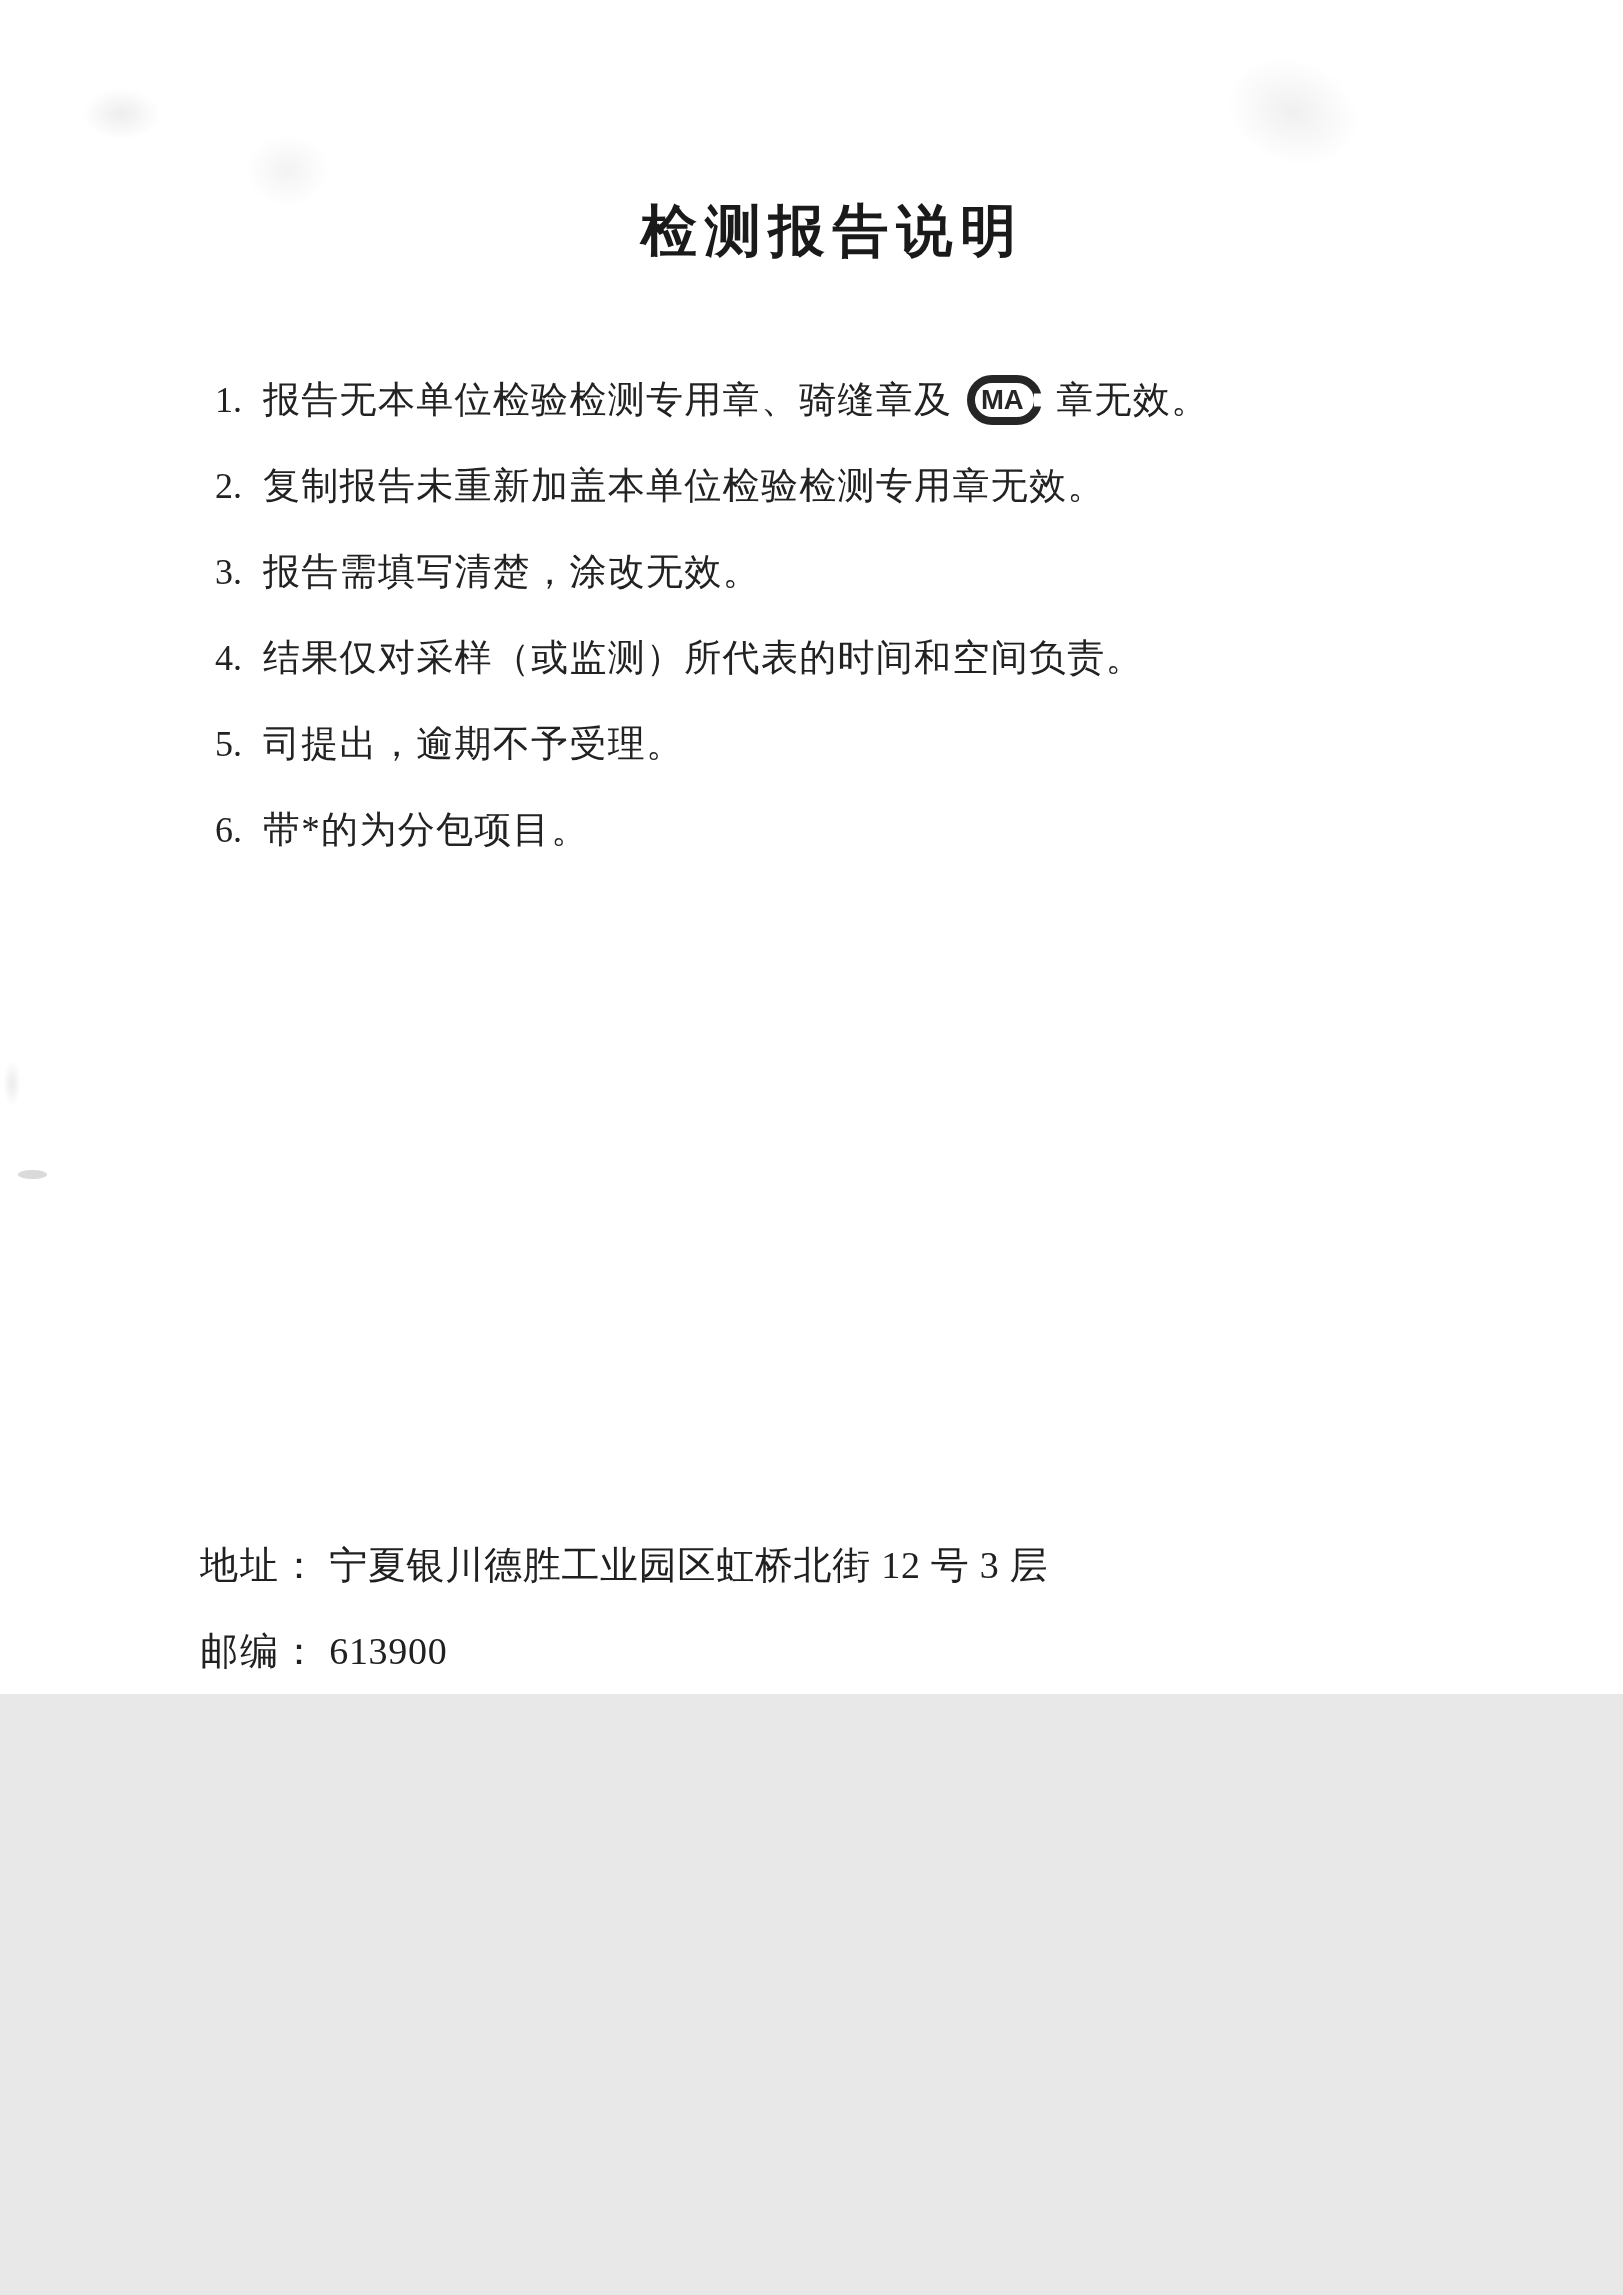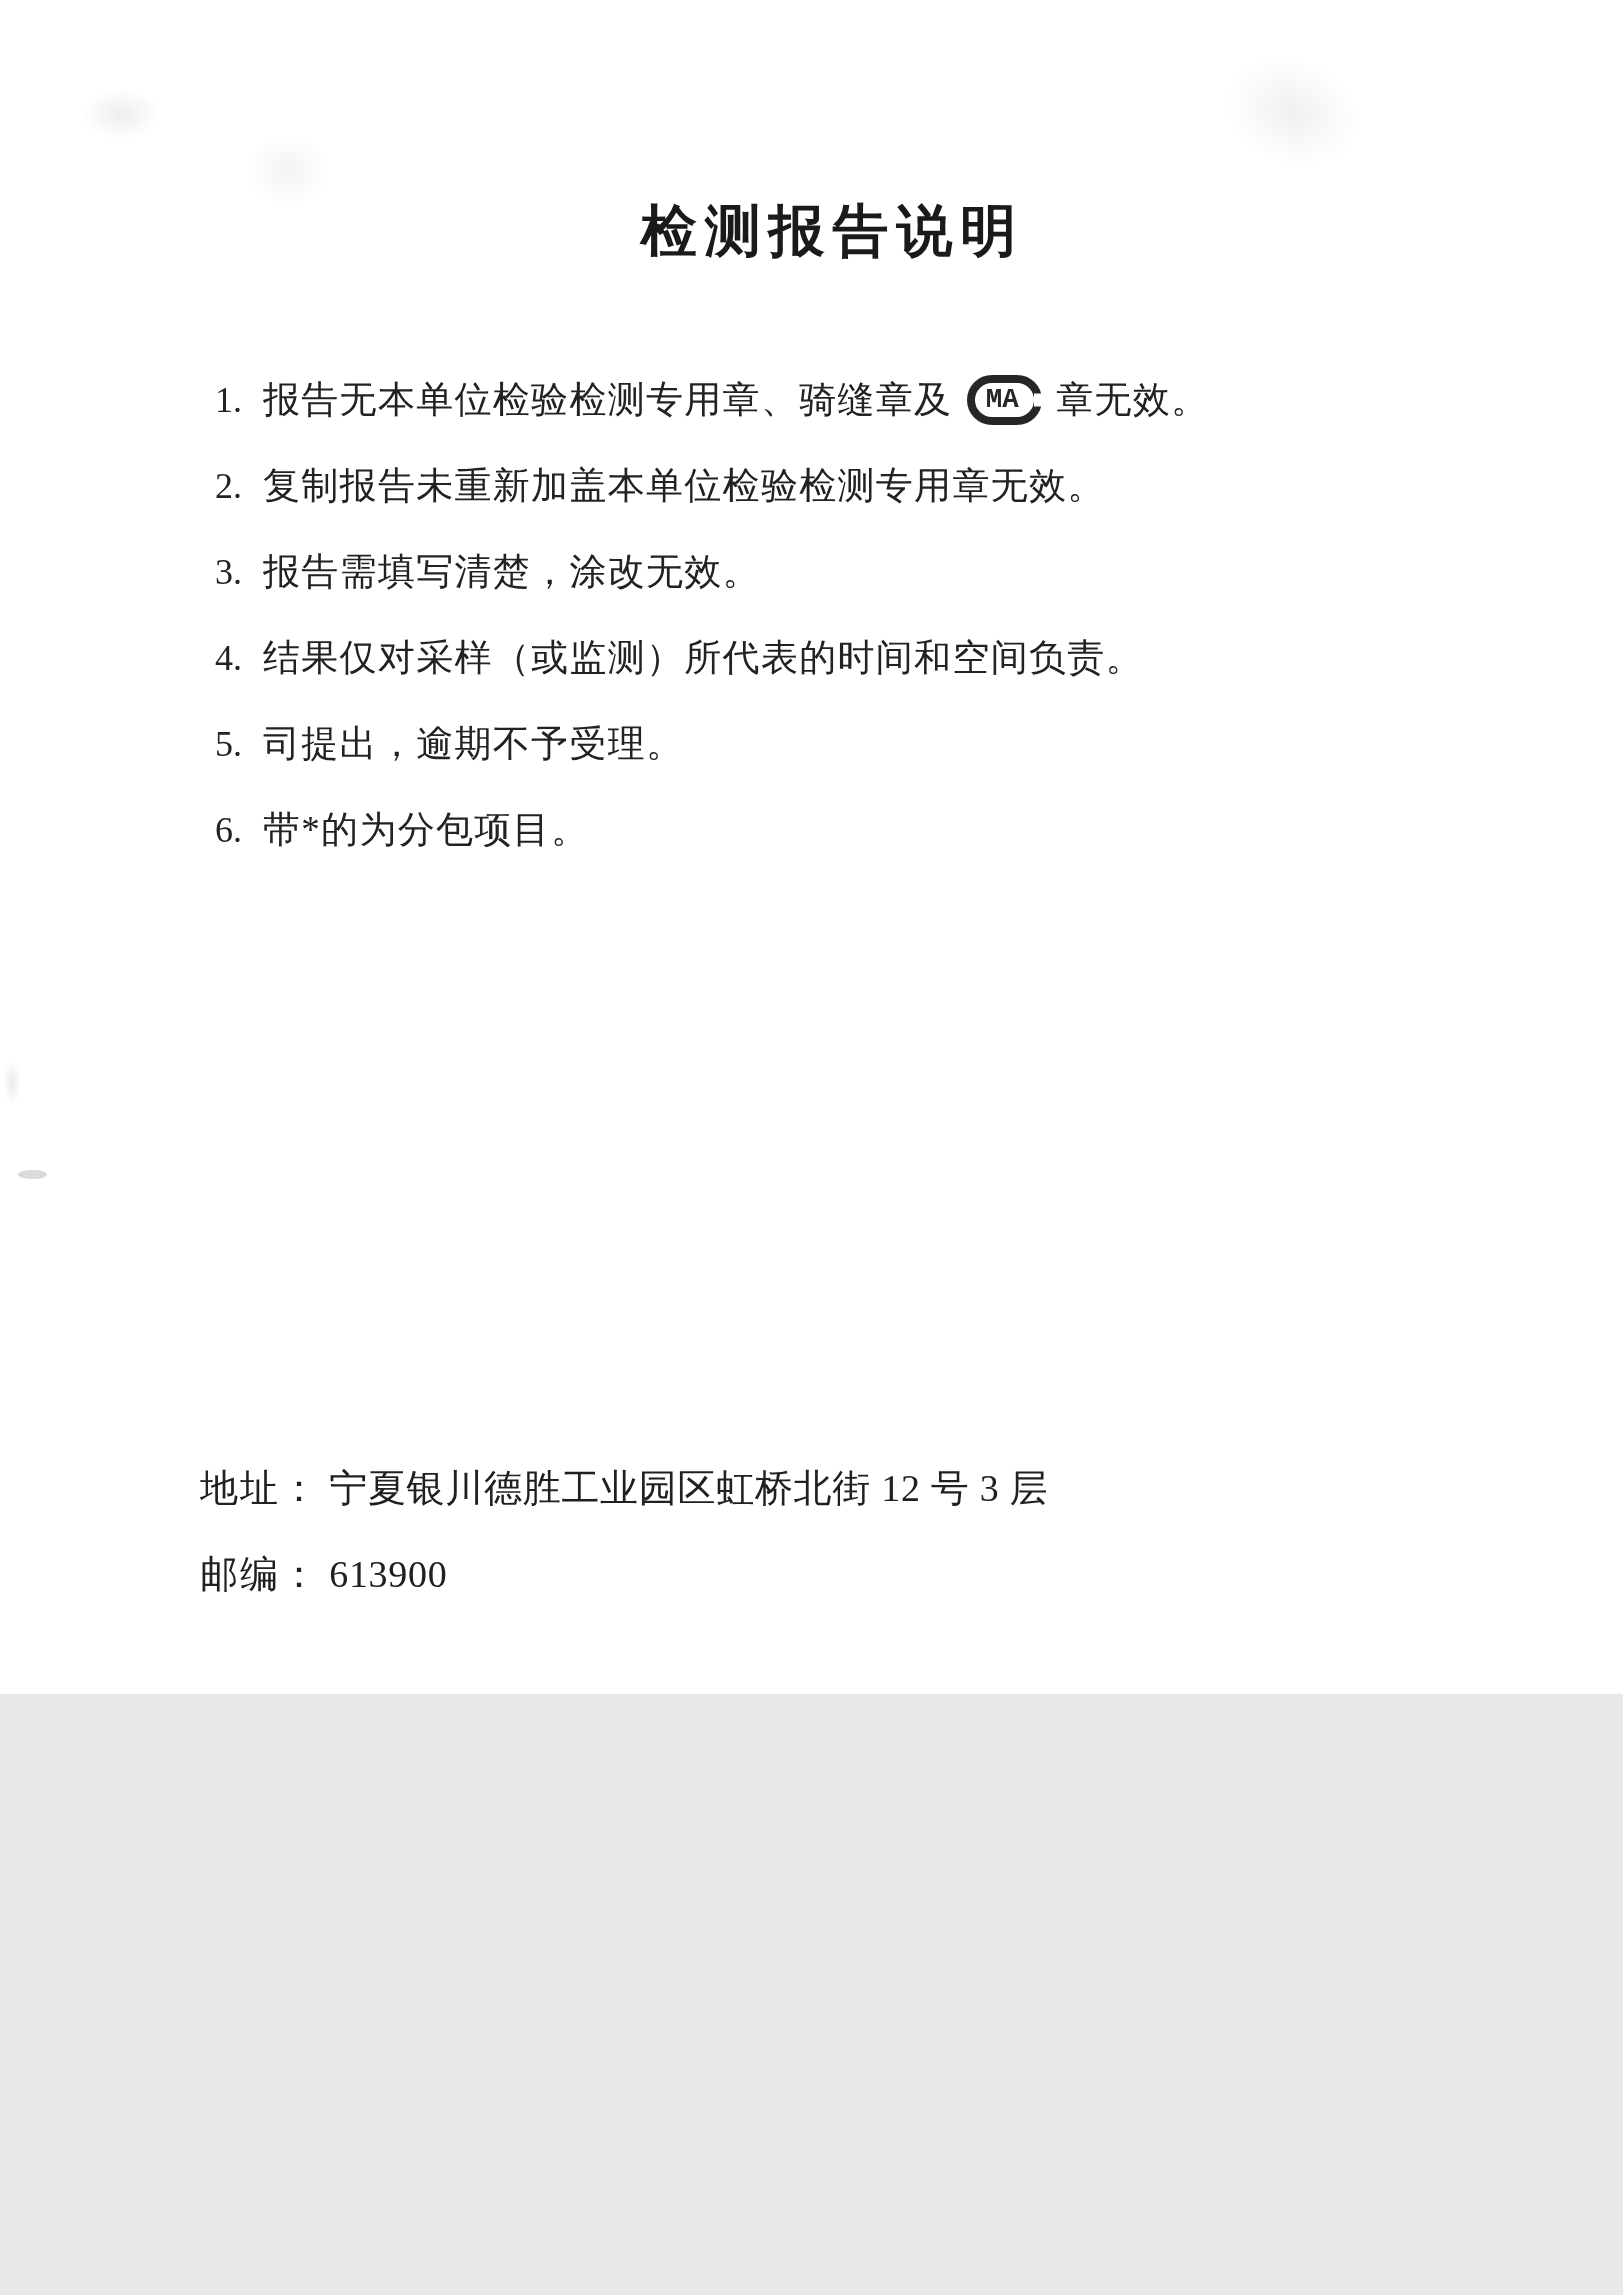--- a/index.html
+++ b/index.html
@@ -64,41 +64,41 @@
     border: 8.5px solid #262626;
     border-radius: 26px;
     background: #ffffff;
   }
   .cma-label {
     position: absolute;
     top: 0; left: 0; right: 3.9px; bottom: 0;
     display: flex;
     align-items: center;
     justify-content: center;
-    font-family: Liberation Mono, monospace;
+    font-family: Liberation Sans, sans-serif;
     font-weight: 700;
     font-size: 27.5px;
     letter-spacing: 0;
     color: #262626;
   }
   .cma-notch {
     position: absolute;
     right: -9.8px;
     top: 50%;
     transform: translateY(-50%);
     width: 9.8px;
     height: 13px;
     background: #ffffff;
   }
 
   
   .contact {
     position: absolute;
     left: 200px;
-    top: 1445px;
+    top: 1522px;
     font-size: 38px;
     color: #202020;
   }
   .contact-row { line-height: 86px; white-space: nowrap; }
   .contact-label { letter-spacing: 2px; margin-right: 9.2px; }
   .contact-value { letter-spacing: 0.7px; }
 
   
   .artifact { position: absolute; pointer-events: none; }
   .a1 { top: 88px; left: 82px; width: 79px; height: 52px;

